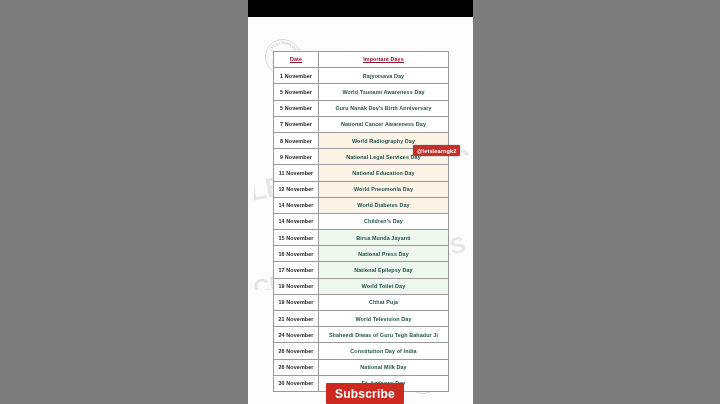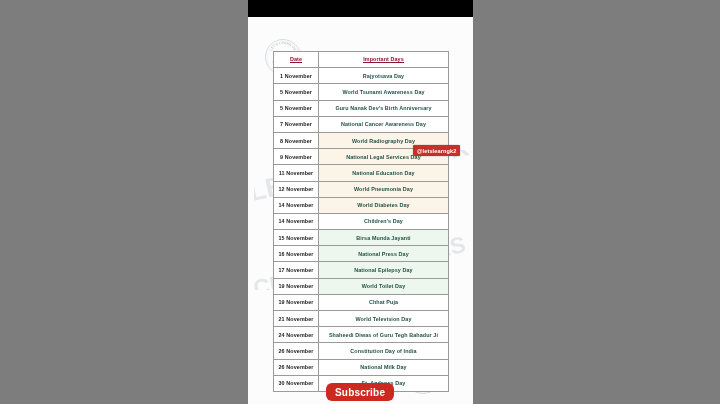--- a/index.html
+++ b/index.html
@@ -135,25 +135,25 @@
     box-shadow: 0 0 0 .5px rgba(0,0,0,.15);
   }
 
   
   #subscribe-btn {
     position: absolute;
     left: 78px;
     top: 383px;
     background: #cc2a21;
     color: #ffffff;
-    font-size: 10px;
+    font-size: 12px;
     font-weight: bold;
     padding: 3.5px 9px;
     border: none;
-    border-radius: 6px;
+    border-radius: 1px;
     cursor: pointer;
     letter-spacing: .2px;
     font-family: "Liberation Sans", sans-serif;
   }
 </style>
 </head>
 <body>
 
 <div id="screen">
 

